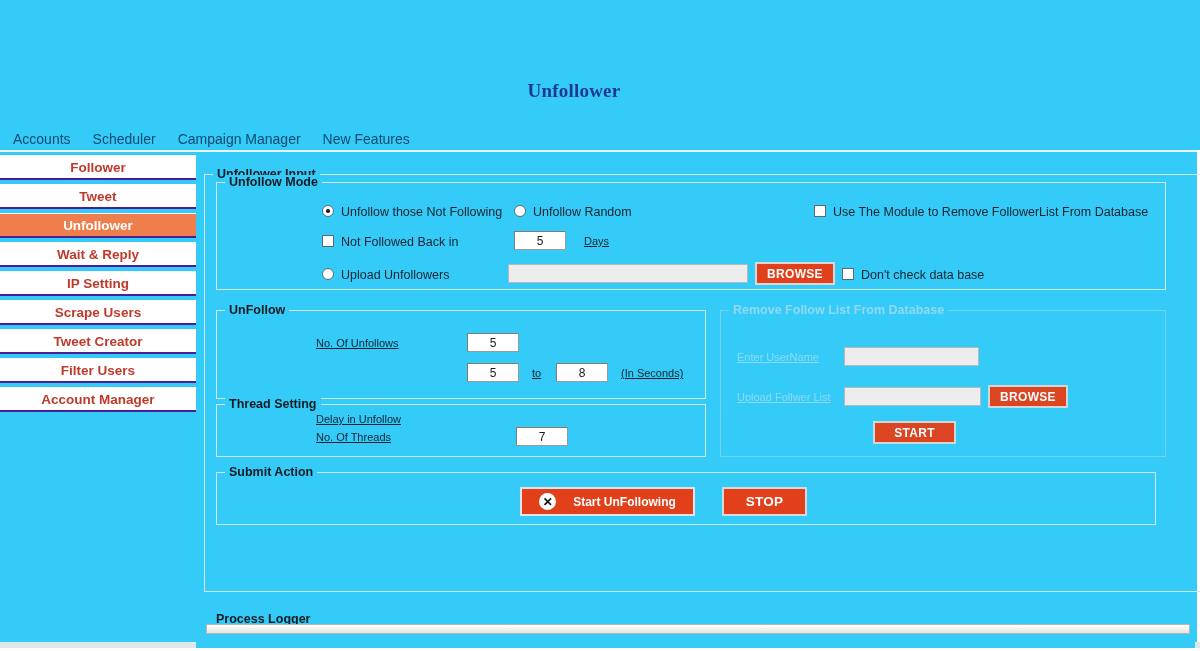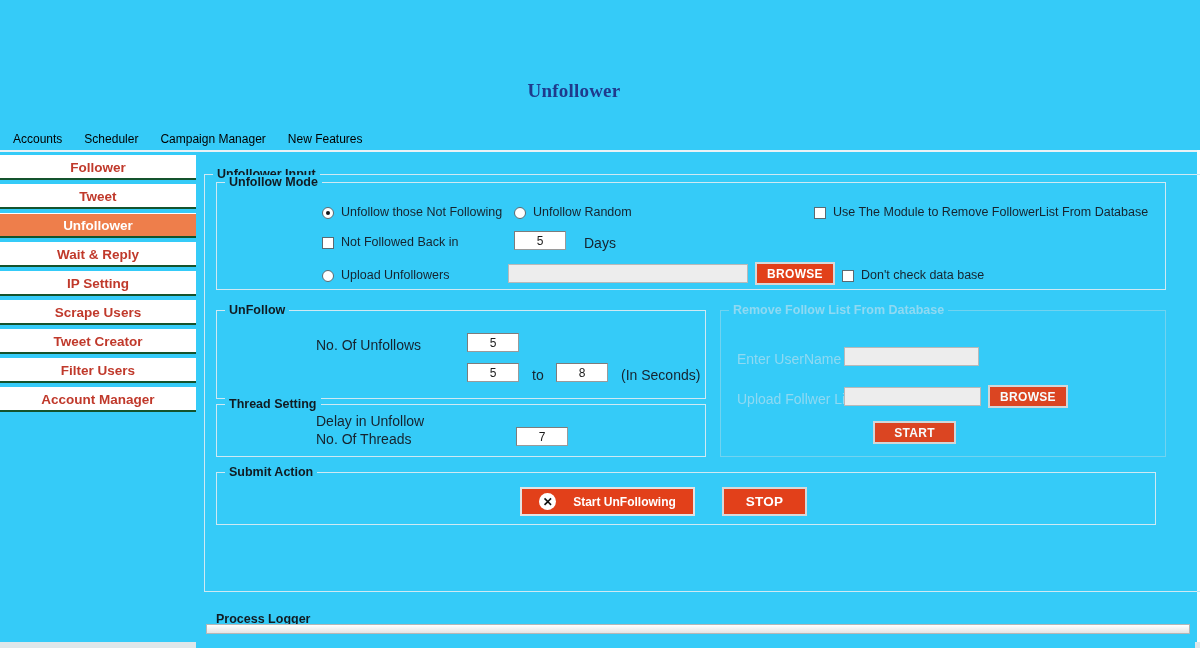--- a/index.html
+++ b/index.html
@@ -40,22 +40,22 @@
   
   .menubar {
     position: absolute;
     left: 0; top: 128px; height: 22px;
     display: flex;
     align-items: center;
     gap: 0px;
     padding-left: 13px;
   }
   .menu-item {
-    font-size: 12px;
-    color: #000000;
+    font-size: 14px;
+    color: #0c4a6e;
     padding: 0 11px 0 0;
     margin-right: 11px;
     cursor: default;
     white-space: nowrap;
   }
 
   
   .body-frame {
     position: absolute;
     left: 0; top: 150px;
@@ -86,21 +86,21 @@
     position: relative;
     display: flex;
     align-items: center;
     justify-content: center;
     height: 25px;
     background: #ffffff;
     color: #C0392B;
     font-size: 13.5px;
     font-weight: bold;
     border-top: 1px solid #ffffff;
-    border-bottom: 2px solid #14532d;
+    border-bottom: 2px solid #4c1d95;
     box-sizing: border-box;
     cursor: default;
     white-space: nowrap;
   }
   .side-btn + .side-btn { margin-top: 4px; }
   .side-btn.selected {
     background: #EE7E4B;
     color: #ffffff;
   }
 
@@ -148,21 +148,21 @@
   
   #grp-thread  { left: 20px; top: 252px; width: 490px; height: 53px; }
   
   #grp-submit  { left: 20px; top: 320px; width: 940px; height: 53px; }
   
   #grp-remove  { left: 524px;top: 158px; width: 446px; height: 147px; }
   
   #grp-logger  { left: 8px;  top: 462px; width: 990px; height: 26px; }
 
   
-  .ctl-row { position: absolute; display: flex; align-items: flex-end; }
+  .ctl-row { position: absolute; display: flex; align-items: flex-start; }
 
   .radio, .checkbox {
     display: inline-block;
     box-sizing: border-box;
     flex: 0 0 auto;
     position: relative;
   }
   .radio {
     width: 12px; height: 12px; border-radius: 50%;
     background: #ffffff;
@@ -184,23 +184,24 @@
     margin-right: 7px;
   }
   .ctl-label {
     font-size: 12.5px;
     color: #16232e;
     white-space: nowrap;
   }
 
   .field-label {
     position: absolute;
-    font-size: 14px;
+    font-size: 11px;
     color: #16232e;
     white-space: nowrap;
+    text-decoration: underline;
   }
   .field-label.dim { color: #8FD9F2; }
 
   input.txt {
     position: absolute;
     box-sizing: border-box;
     font-family: "Liberation Sans", sans-serif;
     font-size: 12px;
     color: #1a1a1a;
     background: #ffffff;

